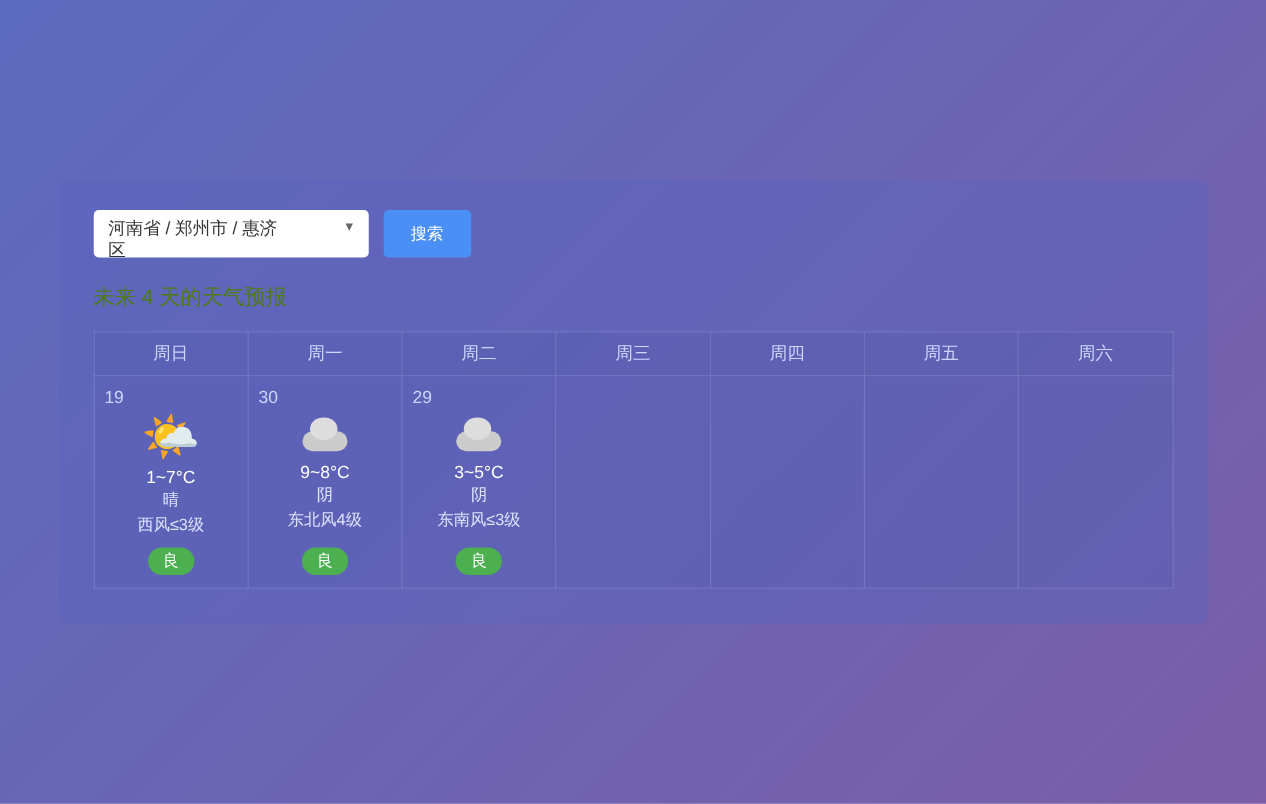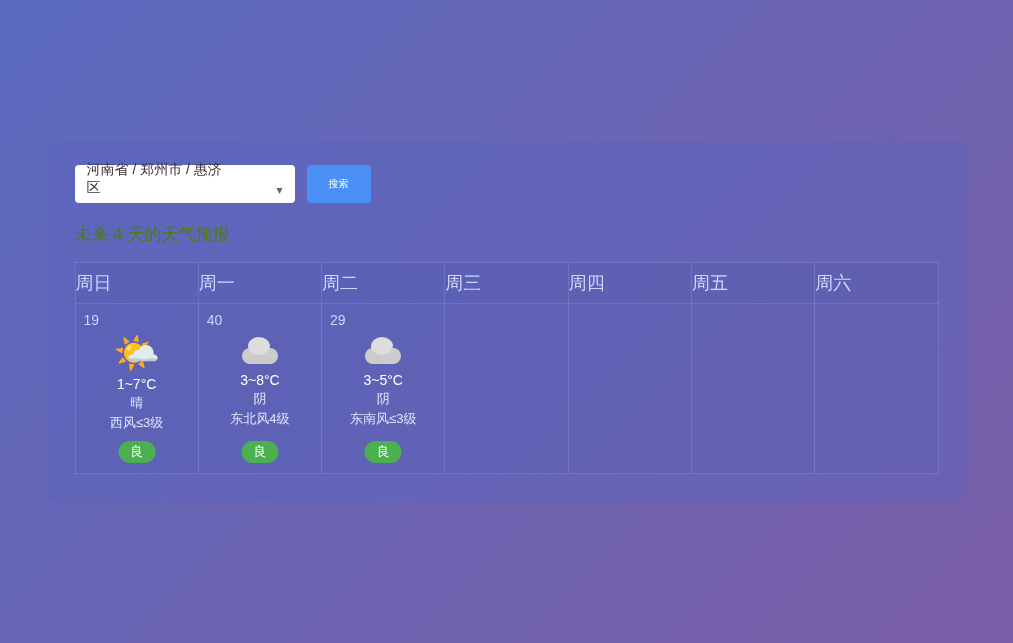--- a/index.html
+++ b/index.html
@@ -24,21 +24,21 @@
 
     .search-row {
       display: flex;
       align-items: center;
       gap: 12px;
       margin-bottom: 20px;
     }
 
     .location-input-wrapper {
       display: flex;
-      align-items: flex-end;
+      align-items: flex-start;
       background: #fff;
       border-radius: 4px;
       padding: 6px 12px;
       width: 220px;
       height: 38px;
       cursor: pointer;
       gap: 48px;
     }
 
     .location-input-text {
@@ -52,45 +52,45 @@
       font-size: 12px;
       margin-left: 6px;
     }
 
     .search-button {
       background: #4a8ff5;
       color: #fff;
       border: none;
       border-radius: 4px;
       padding: 7px 22px;
-      font-size: 10px;
+      font-size: 13px;
       height: 38px;
       cursor: pointer;
       font-family: Liberation Mono, monospace;
       text-align: center;
     }
 
     .forecast-title {
       color: #4d7c0f;
       font-size: 17px;
       margin-bottom: 16px;
       font-weight: 400;
     }
 
     .calendar-grid {
       width: 100%;
       border-collapse: collapse;
     }
 
     .calendar-grid th {
       color: #ccd6ff;
-      font-size: 18px;
+      font-size: 14px;
       font-weight: 400;
       padding: 8px 0;
-      text-align: left;
+      text-align: center;
       border: 1px solid rgba(150, 160, 220, 0.3);
       background: rgba(80, 90, 170, 0.3);
       width: calc(100% / 7);
     }
 
     .calendar-grid td {
       border: 1px solid rgba(150, 160, 220, 0.3);
       vertical-align: top;
       padding: 8px 8px 10px 8px;
       height: 170px;
@@ -225,25 +225,25 @@
           <div class="weather-icon-wrap">
             <div style="font-size:38px;line-height:1;">🌤️</div>
           </div>
           <span class="cell-temp">1~7°C</span>
           <span class="cell-condition">晴</span>
           <span class="cell-wind">西风≤3级</span>
           <span class="quality-badge">良</span>
         </td>
 
         <td>
-          <div class="cell-date">40</div>
+          <div class="cell-date">30</div>
           <div class="weather-icon-wrap">
             <div class="cloud-icon"></div>
           </div>
-          <span class="cell-temp">3~8°C</span>
+          <span class="cell-temp">9~8°C</span>
           <span class="cell-condition">阴</span>
           <span class="cell-wind">东北风4级</span>
           <span class="quality-badge">良</span>
         </td>
 
         <td>
           <div class="cell-date">29</div>
           <div class="weather-icon-wrap">
             <div class="cloud-icon"></div>
           </div>

